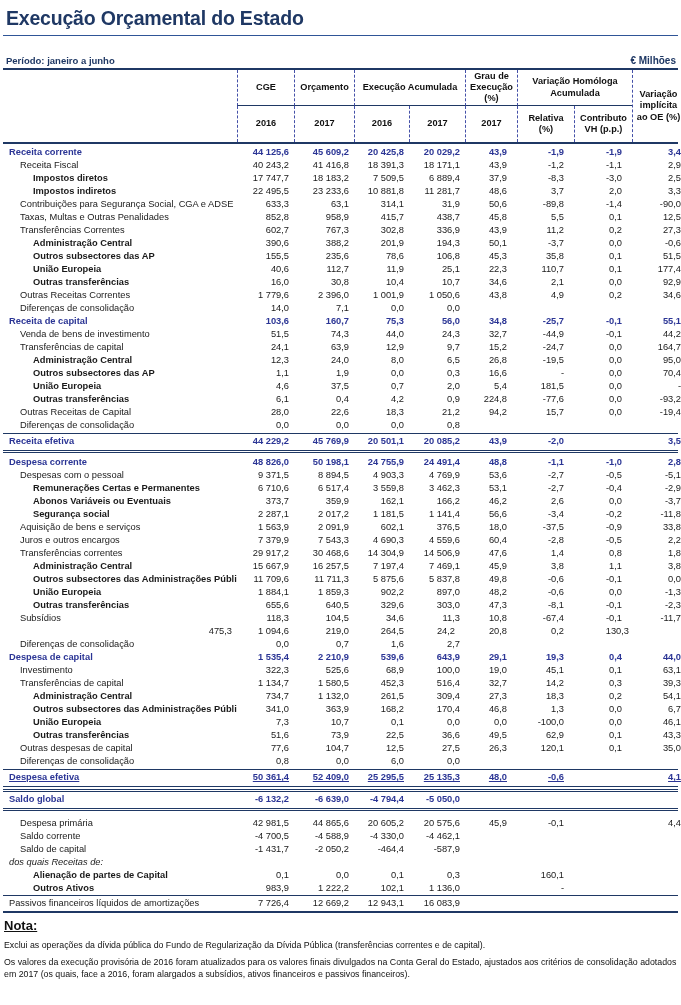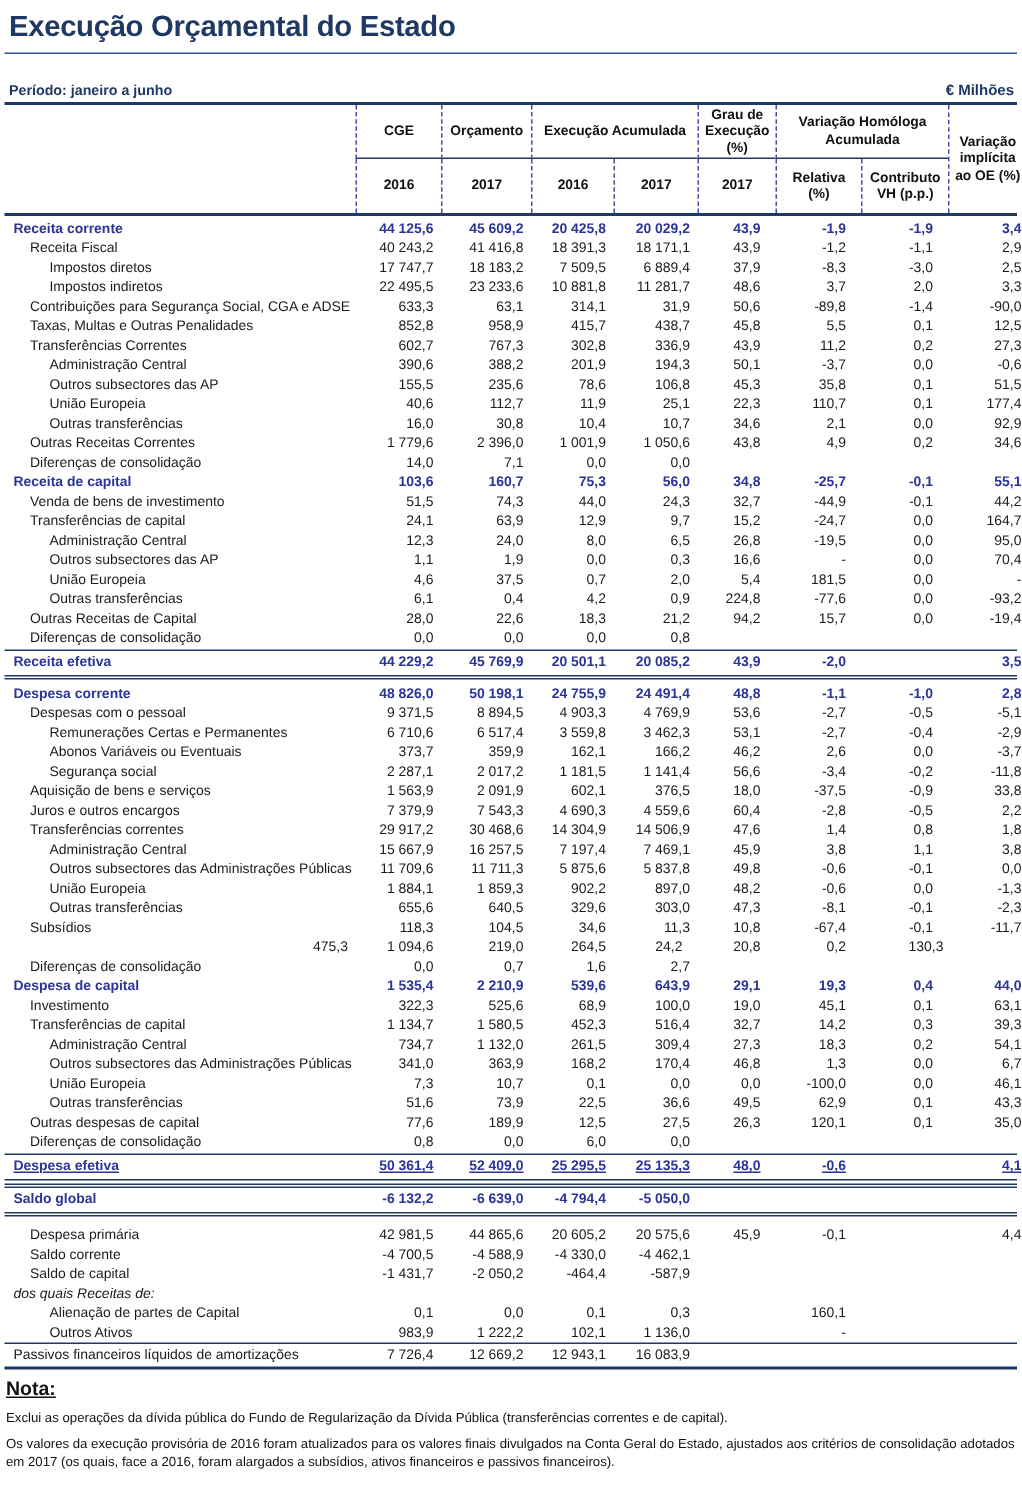--- a/index.html
+++ b/index.html
@@ -38,21 +38,21 @@
   .y4{grid-column:5;grid-row:2;} .y5{grid-column:6;grid-row:2;}
   .c-rel{grid-column:7;grid-row:2;} .c-con{grid-column:8;grid-row:2;}
 
   .tbody{padding-top:2px;}
   .row{height:13px;line-height:13px;font-size:9.3px;}
   .cell{overflow:hidden;white-space:nowrap;box-sizing:border-box;}
   .label{text-align:left;}
   .num{text-align:right;padding-right:5px;}
   .num.c5,.num.c6,.num.c7{padding-right:10px;}
   .num.c8{padding-right:3px;}
-  .ind0{padding-left:6px;} .ind1{padding-left:17px;} .ind2{padding-left:30px;}
+  .ind0{padding-left:6px;} .ind1{padding-left:17px;} .ind2{padding-left:30px;font-weight:bold;}
 
   .row.section{color:var(--indigo);font-weight:700;}
   .row.efetiva{color:var(--indigo);font-weight:700;height:16px;line-height:15px;
     border-top:1.5px solid var(--navy);border-bottom:3px double var(--navy);margin:1px 0 3px;}
   .row.efetiva2{color:var(--indigo);font-weight:700;height:16px;line-height:15px;
     border-top:1.5px solid var(--navy);border-bottom:1.5px solid var(--navy);margin:1px 0 2px;text-decoration:underline;}
   .row.saldo{color:var(--indigo);font-weight:700;height:16px;line-height:15px;
     border-top:3px double var(--navy);border-bottom:3px double var(--navy);margin:2px 0 2px;}
   .row.italic{font-style:italic;}
   .row.passivos{border-top:1px solid var(--navy);border-bottom:2.5px solid var(--navy);height:15px;line-height:14px;}
@@ -584,21 +584,21 @@
         <div class="cell num c3">22,5</div>
         <div class="cell num c4">36,6</div>
         <div class="cell num c5">49,5</div>
         <div class="cell num c6">62,9</div>
         <div class="cell num c7">0,1</div>
         <div class="cell num c8">43,3</div>
       </div>
       <div class="row grid-cols normal">
         <div class="cell label ind1">Outras despesas de capital</div>
         <div class="cell num c1">77,6</div>
-        <div class="cell num c2">189,9</div>
+        <div class="cell num c2">104,7</div>
         <div class="cell num c3">12,5</div>
         <div class="cell num c4">27,5</div>
         <div class="cell num c5">26,3</div>
         <div class="cell num c6">120,1</div>
         <div class="cell num c7">0,1</div>
         <div class="cell num c8">35,0</div>
       </div>
       <div class="row grid-cols normal">
         <div class="cell label ind1">Diferenças de consolidação</div>
         <div class="cell num c1">0,8</div>

